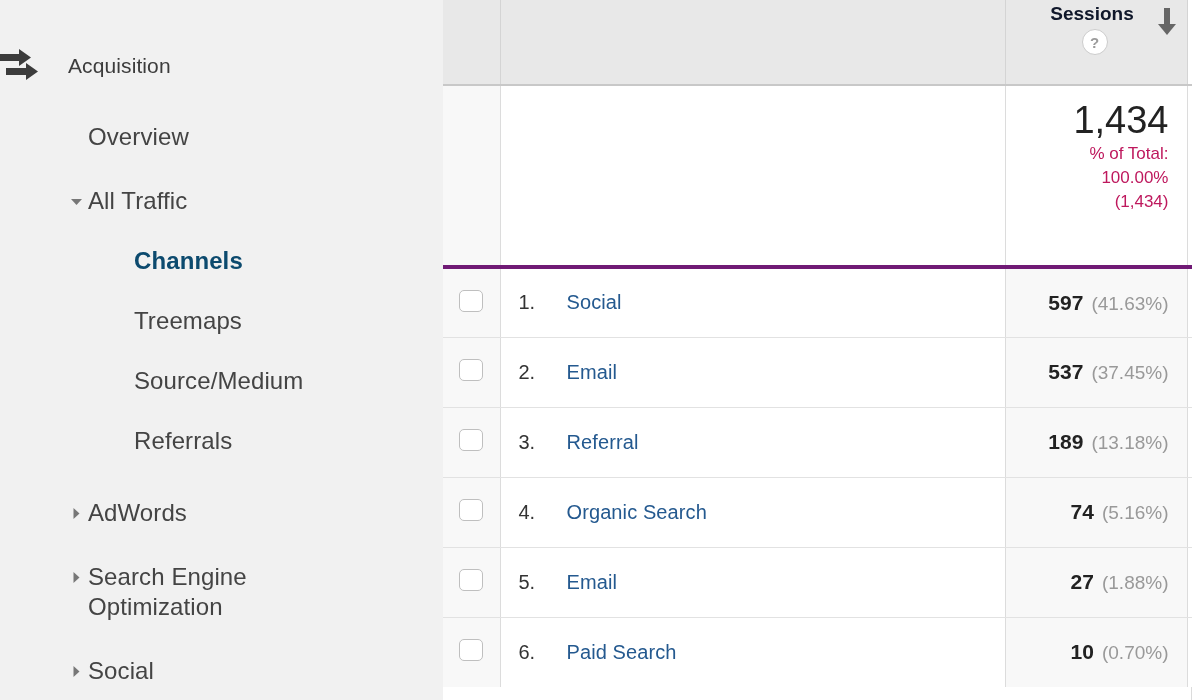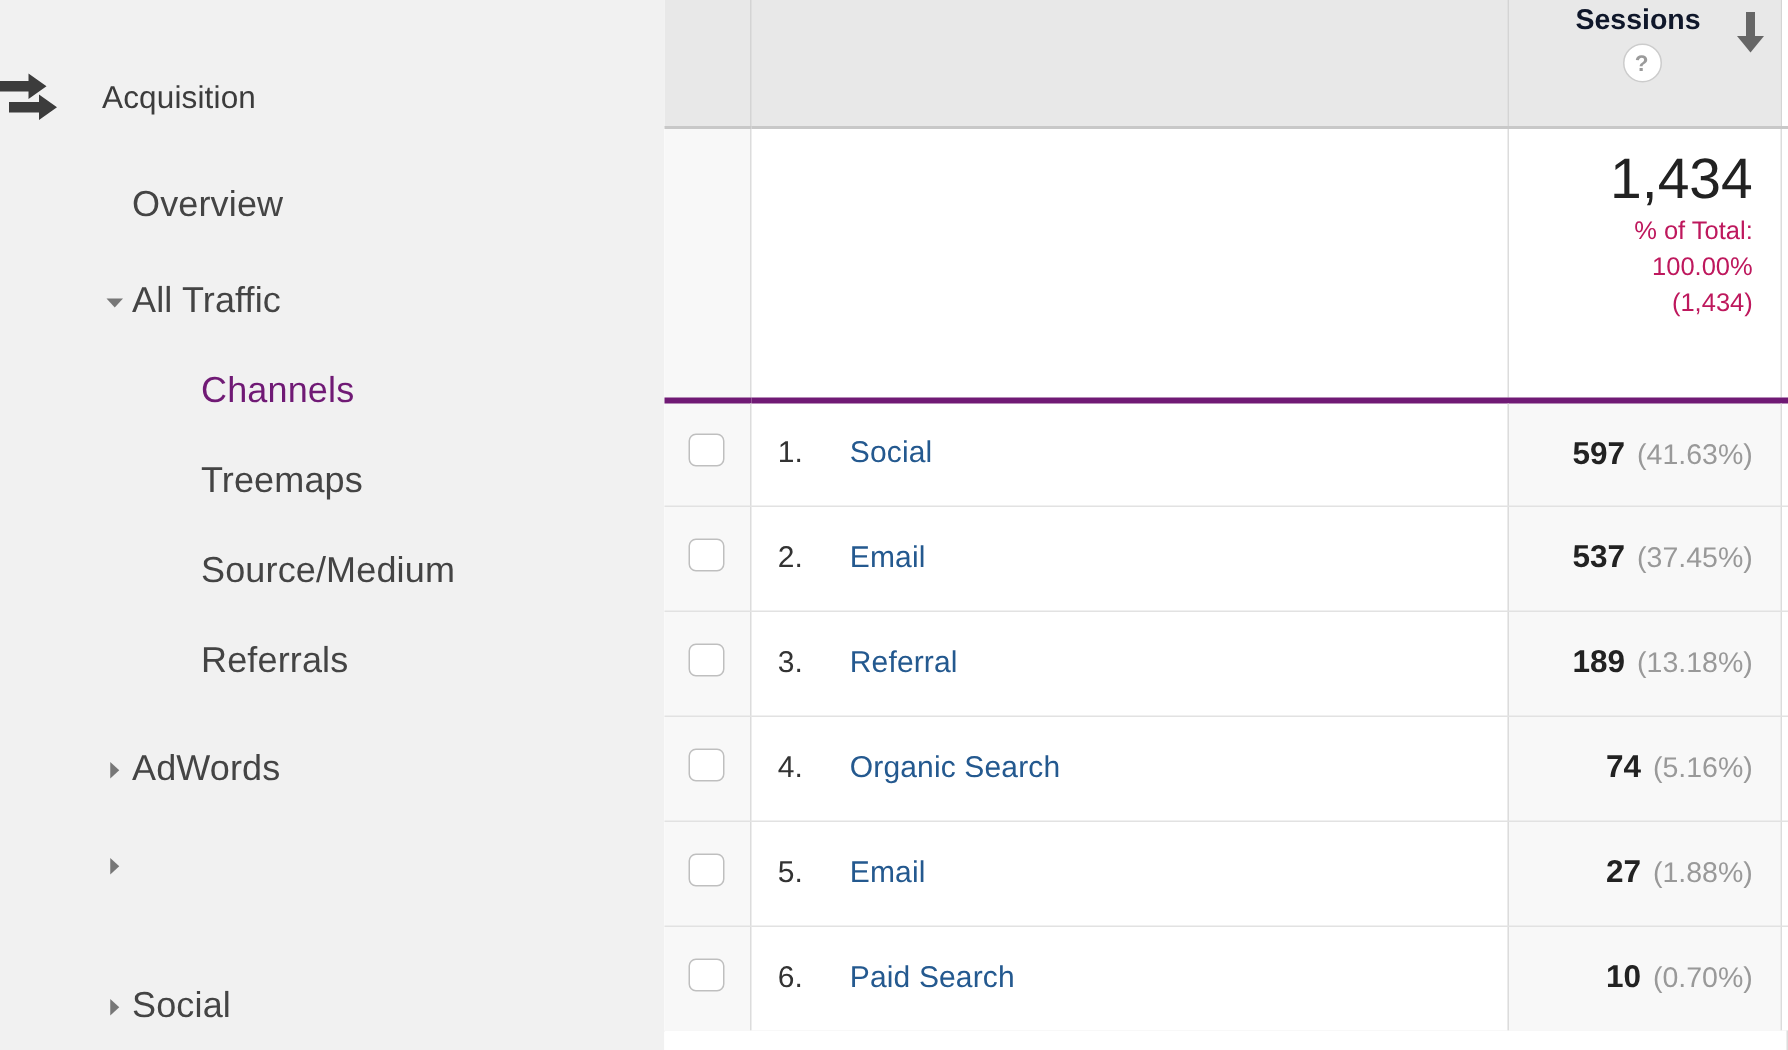--- a/index.html
+++ b/index.html
@@ -41,21 +41,21 @@
     position: absolute;
     left: 0; width: 443px;
     display: flex; align-items: flex-start;
     font-size: 24px;
     color: #444444;
     white-space: nowrap;
   }
   .nav-item .nav-label { letter-spacing: .1px; line-height: 30px; }
   .nav-item.level1 { padding-left: 88px; }
   .nav-item.level2 { padding-left: 134px; }
-  .nav-item.selected .nav-label { font-weight: normal; color: #701a75; }
+  .nav-item.selected .nav-label { font-weight: bold; color: #0c4a6e; }
   .caret {
     width: 14px; height: 30px;
     display: inline-flex; align-items: center; justify-content: flex-start;
     margin-left: -18px; margin-right: 4px;
     flex: 0 0 14px;
   }
   .caret svg { display: block; }
   .nav-item.wrap { white-space: normal; width: 320px; line-height: 30px; }
 
   
@@ -209,20 +209,21 @@
             </svg>
           </span>
           <span class="nav-label">AdWords</span>
         </div>
         <div class="nav-item level1 wrap" style="top: 562px;">
           <span class="caret">
             <svg width="13" height="13" viewBox="0 0 13 13">
               <path d="M3.5 1 L3.5 12 L9.5 6.5 Z" fill="#777777"></path>
             </svg>
           </span>
+          <span class="nav-label">Search Engine Optimization</span>
         </div>
         <div class="nav-item level1" style="top: 656px;">
           <span class="caret">
             <svg width="13" height="13" viewBox="0 0 13 13">
               <path d="M3.5 1 L3.5 12 L9.5 6.5 Z" fill="#777777"></path>
             </svg>
           </span>
           <span class="nav-label">Social</span>
         </div>
       </div>

